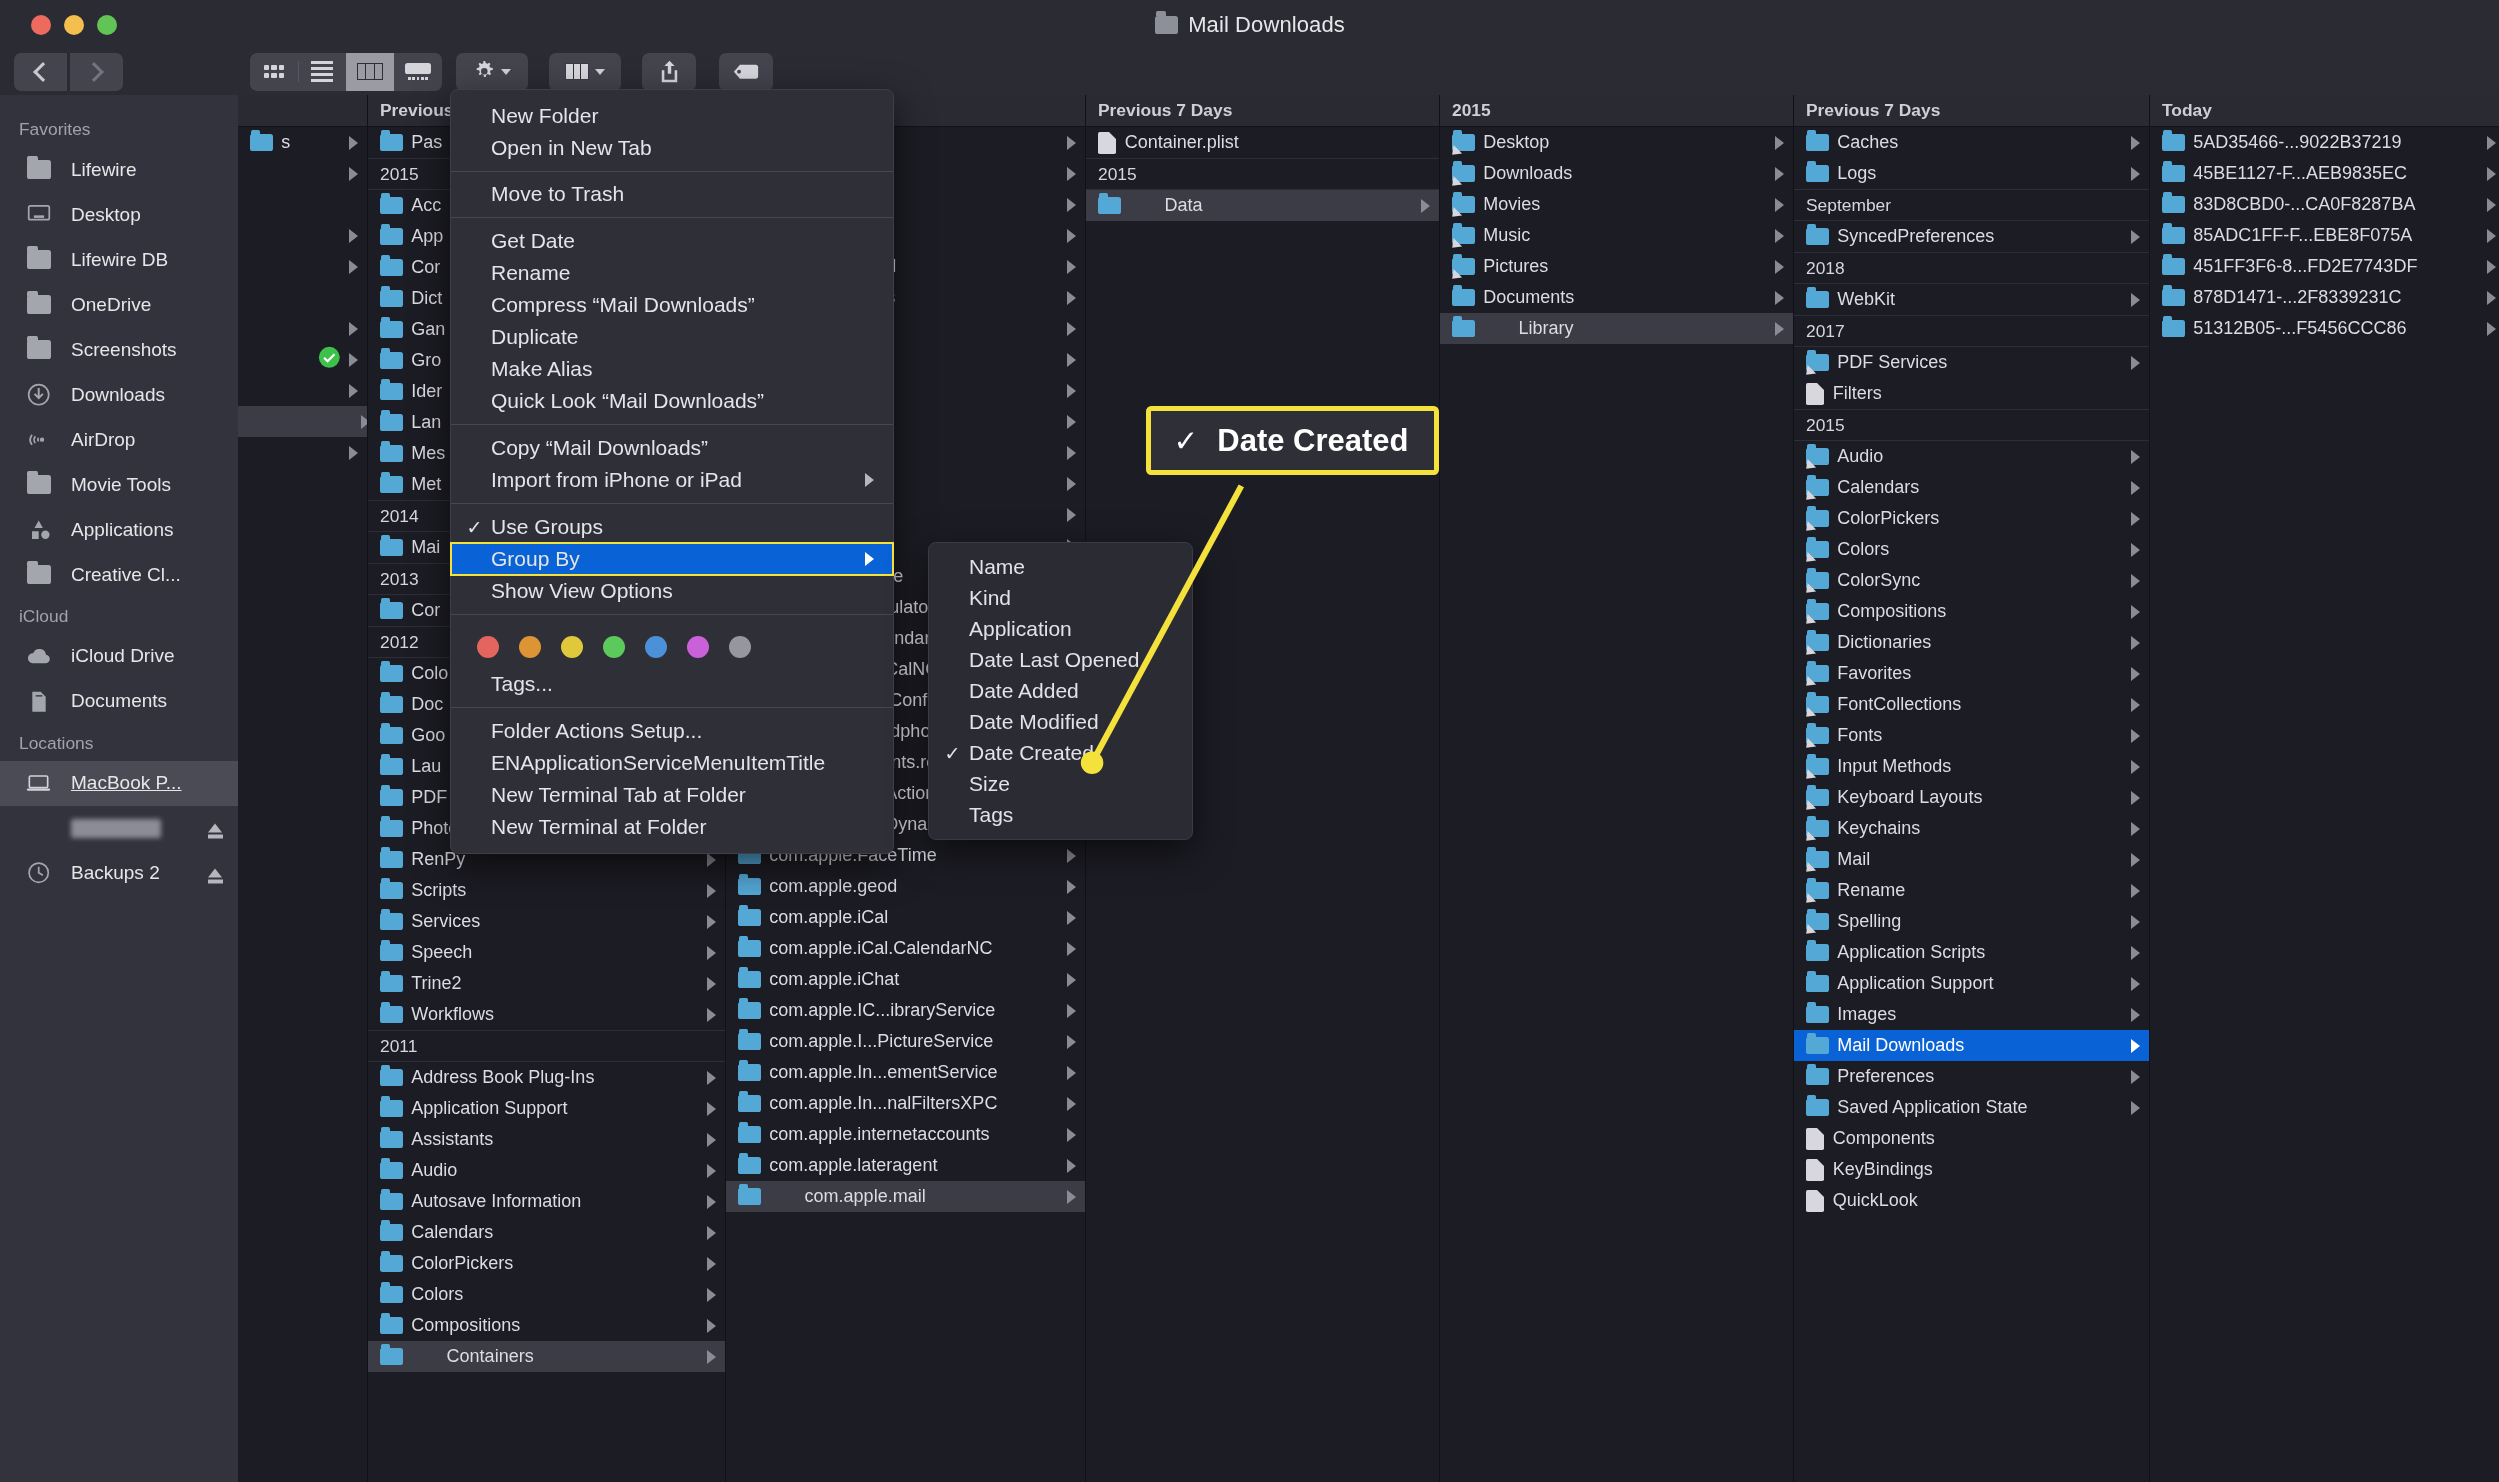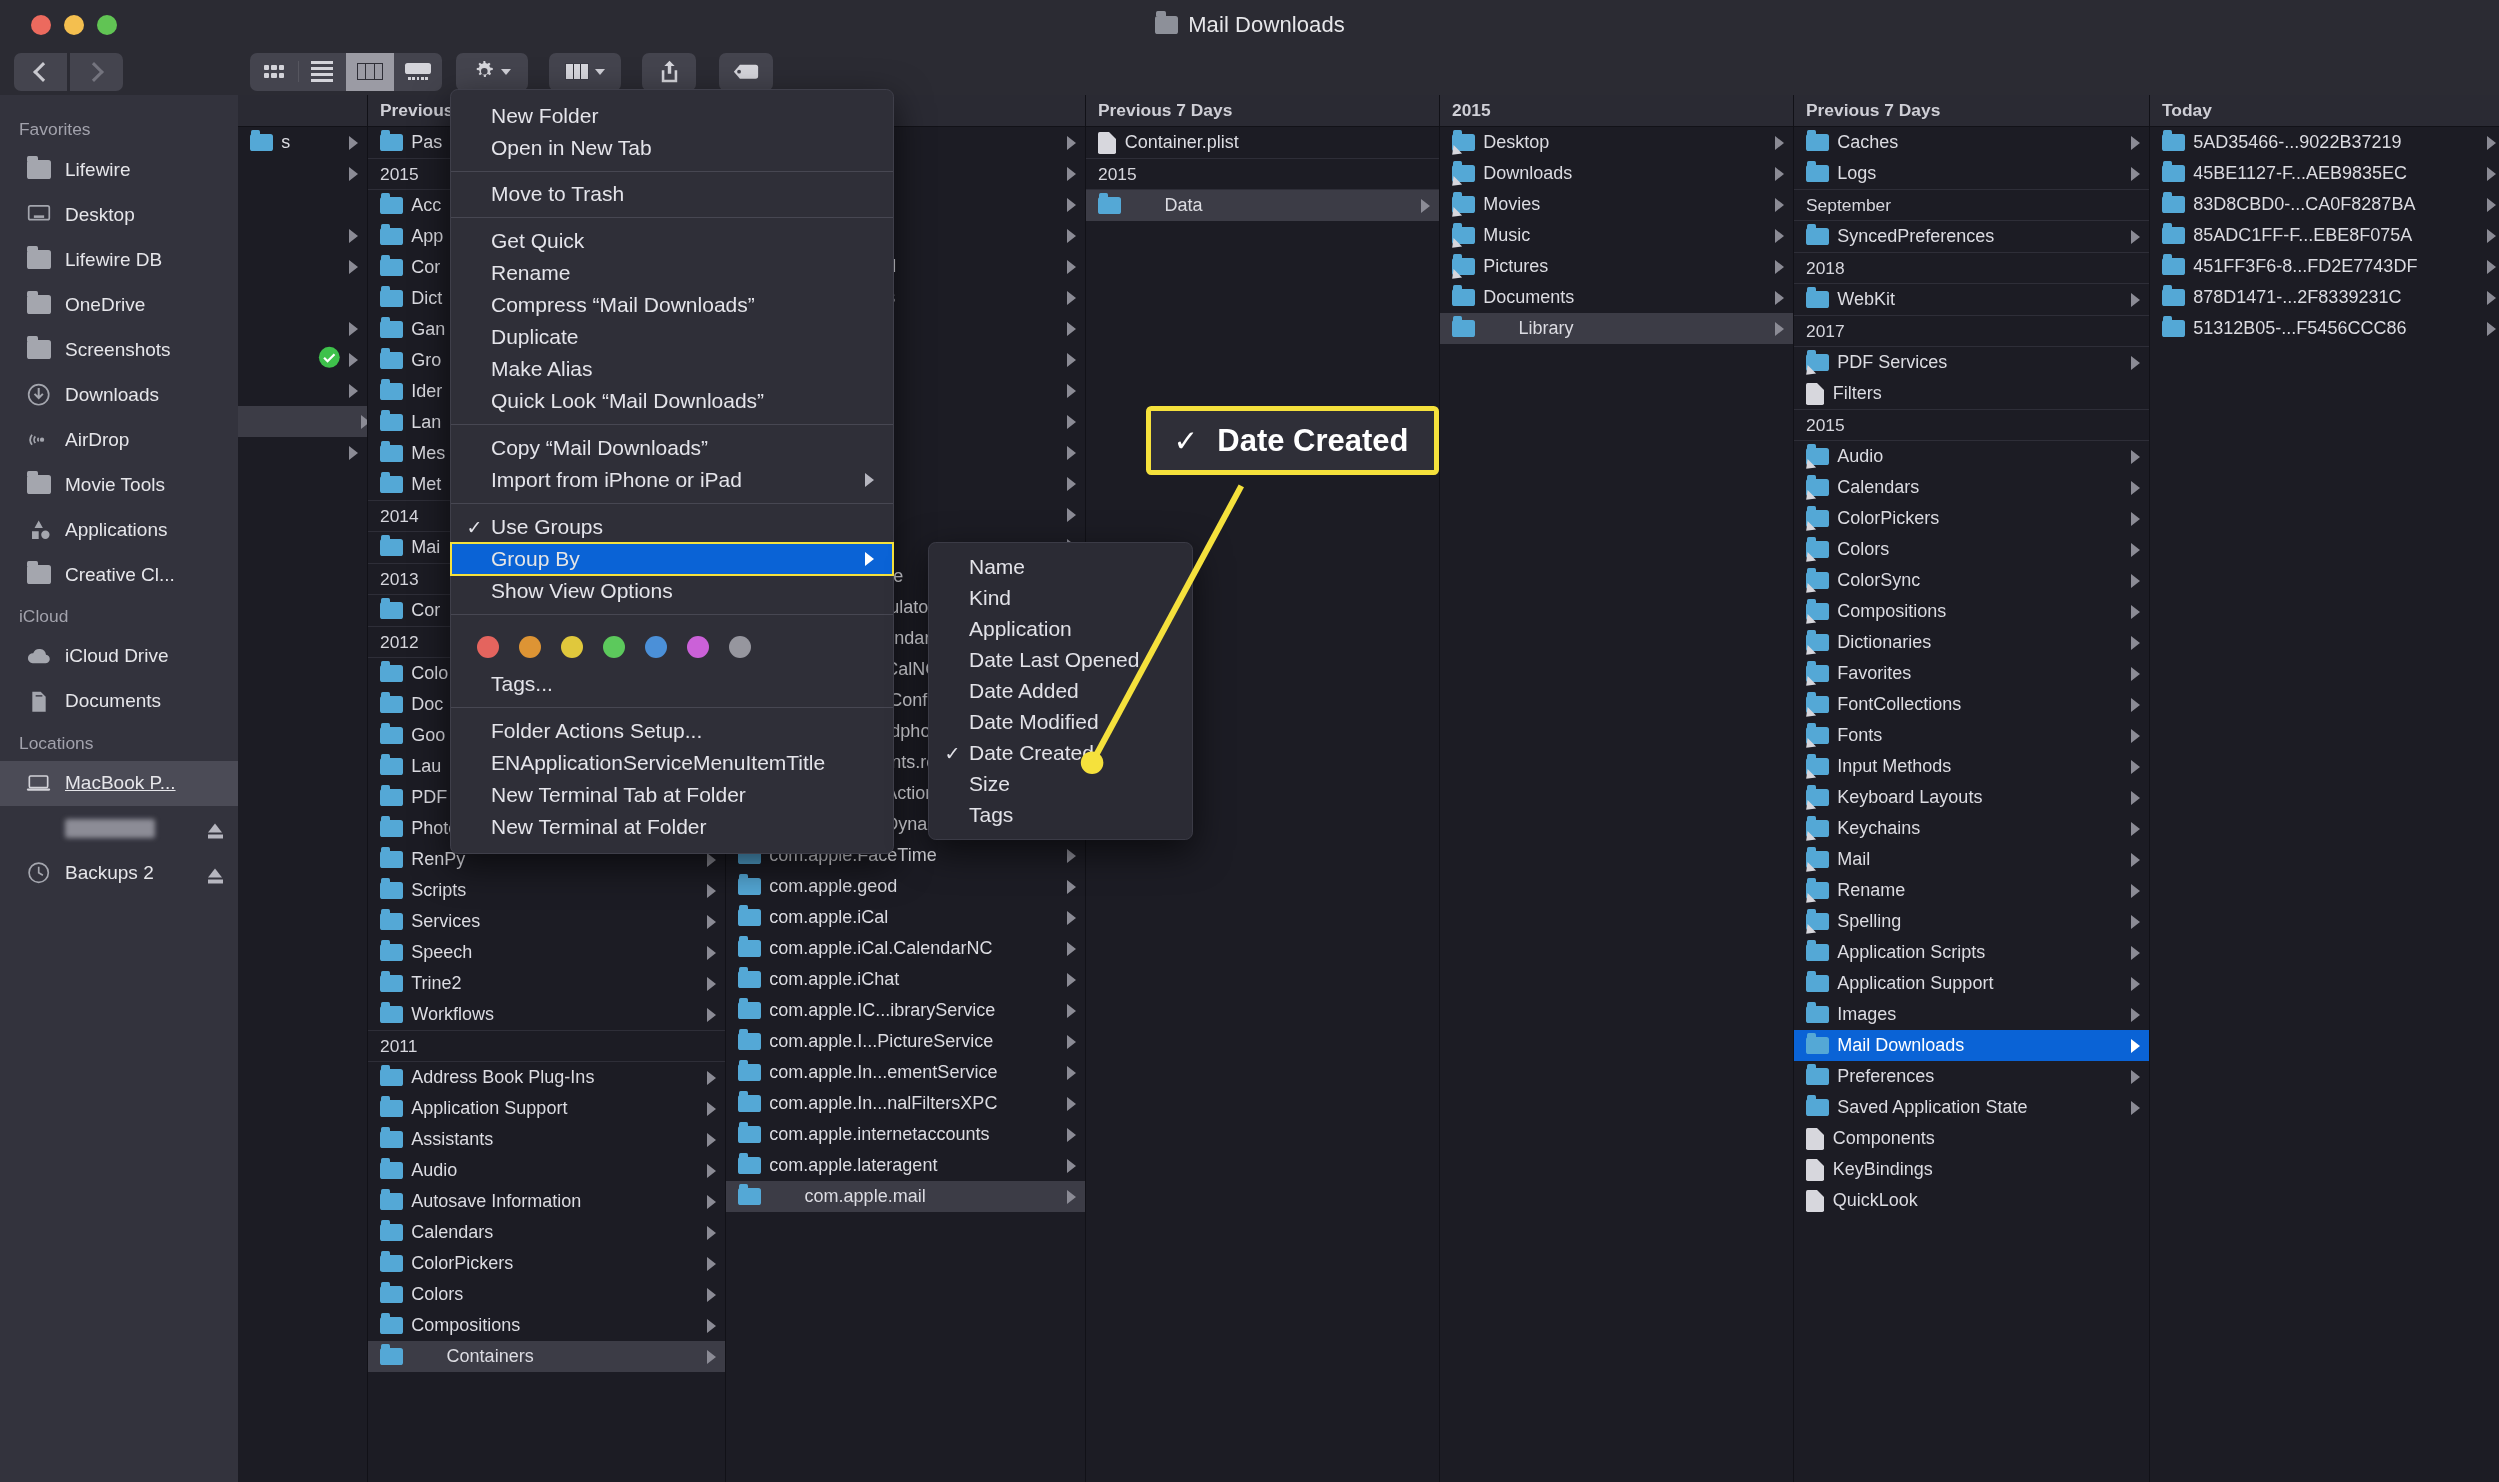--- a/index.html
+++ b/index.html
@@ -91,21 +91,21 @@
 
   
   .body { position:absolute; left:0; top:95px; width:2500px; height:1387px; display:flex; }
 
   .sidebar {
     width: 238px; height: 100%; background: #33333d; padding-top: 15.6px; flex: none;
     overflow: hidden; position: relative;
   }
   .sb-head { color: #a2a2ac; font-size: 17.4px; padding: 0 0 7px 19px; margin-top: 8.7px; }
   .sb-item {
-    display:flex; align-items:center; gap:14px; height: 45px; padding-left: 26px;
+    display:flex; align-items:center; gap:20px; height: 45px; padding-left: 26px;
     color: #e6e6ea; font-size: 19px; position: relative;
   }
   .sb-item.selected { background:#4b4b56;text-decoration:underline; }
   .sb-icon { width: 25px; height: 21px; flex:none; display:flex; align-items:center; justify-content:center; }
   .f-ic { width:24px;height:19px;background:#a4a6ae;border-radius:2.6px;position:relative; }
   .f-ic:before{content:"";position:absolute;left:0.9px;top:-4.3px;width:10.4px;height:5.2px;background:#a4a6ae;border-radius:1.7px 1.7px 0 0;}
   .eject { position:absolute; right: 15.6px; top: 50%; transform: translateY(-50%); width:0;height:0;
     border-left:7.8px solid transparent;border-right:7.8px solid transparent;border-bottom:9.5px solid #b6b6bf; }
   .eject:after { content:""; position:absolute; left:-7.8px; top:11.3px; width:15.6px; height:3.5px; background:#b6b6bf; }
   .redacted { width: 90px; height: 19px; background:#8c8c96; border-radius:2.6px; filter: blur(2.6px); }
@@ -1086,21 +1086,21 @@
       </div>
       <div class="mi">
         <span>Open in New Tab</span>
       </div>
       <div class="msep"></div>
       <div class="mi">
         <span>Move to Trash</span>
       </div>
       <div class="msep"></div>
       <div class="mi">
-        <span>Get Quick</span>
+        <span>Get Date</span>
       </div>
       <div class="mi">
         <span>Rename</span>
       </div>
       <div class="mi">
         <span>Compress “Mail Downloads”</span>
       </div>
       <div class="mi">
         <span>Duplicate</span>
       </div>

